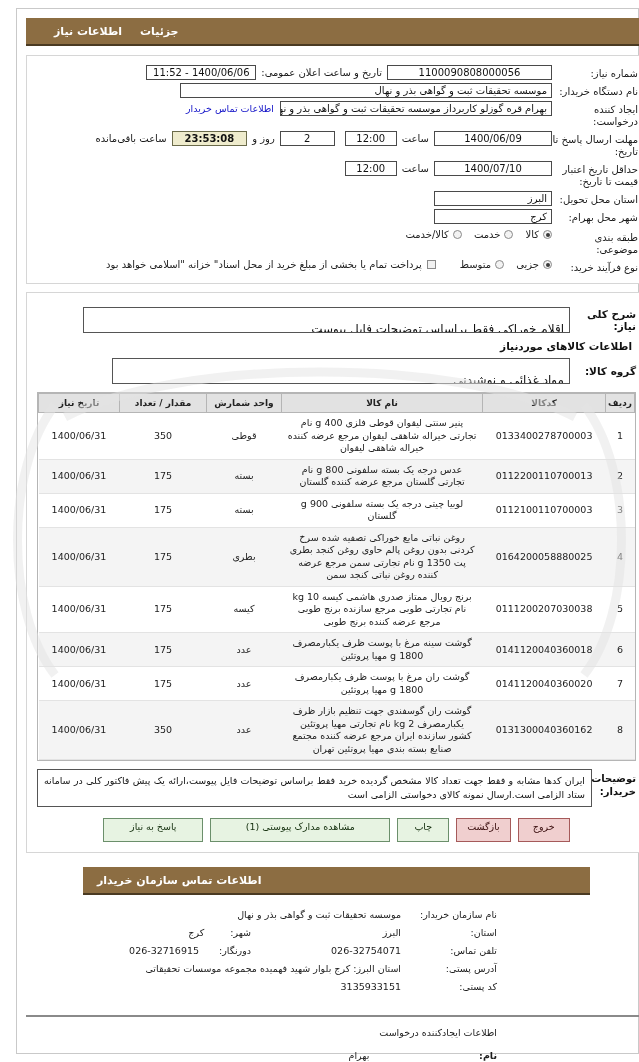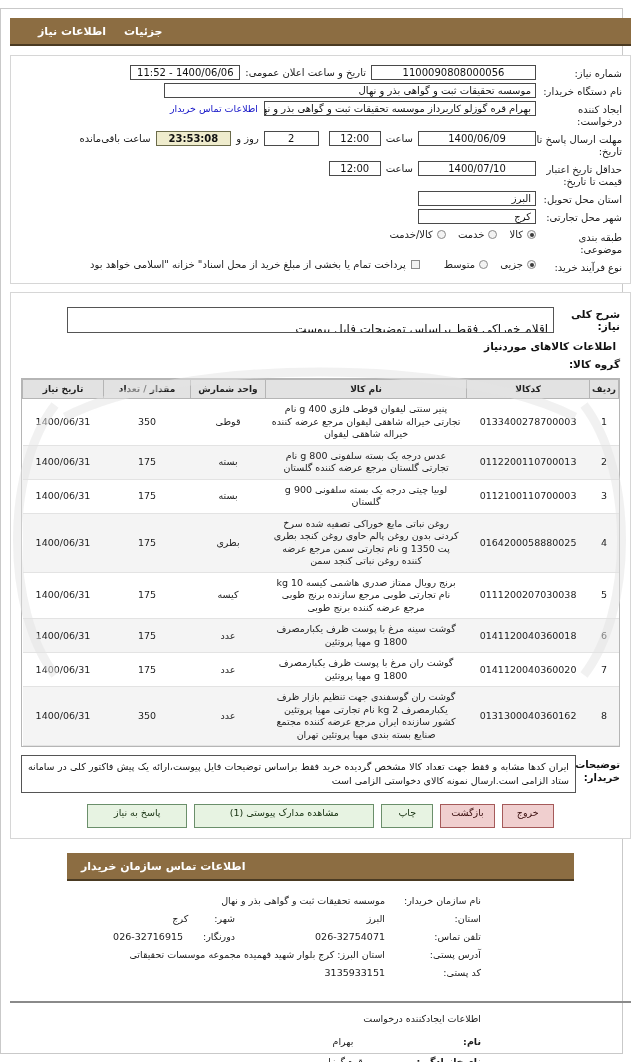--- a/index.html
+++ b/index.html
@@ -13,21 +13,21 @@
     width: 639px;
     height: 1062px;
     margin: 0 auto;
     background: #ffffff;
     overflow: hidden;
     box-sizing: border-box;
   }
   
   .page-frame {
     position: absolute;
-    left: 0;
+    left: 16px;
     top: 8px;
     width: 623px;
     height: 1046px;
     border: 1px solid #c9c9c9;
     background: #ffffff;
     box-sizing: border-box;
   }
   .inner {
     position: absolute;
     left: 9px;
@@ -265,21 +265,21 @@
         </div>
 
         <div class="frow">
           <div class="flabel">استان محل تحویل:</div>
           <div class="fvalue">
             <div class="txtbox" style="width:118px;">البرز</div>
           </div>
         </div>
 
         <div class="frow">
-          <div class="flabel">شهر محل تجارتی:</div>
+          <div class="flabel">شهر محل بهرام:</div>
           <div class="fvalue">
             <div class="txtbox" style="width:118px;">کرج</div>
           </div>
         </div>
 
         <div class="frow" style="margin-top:5px;">
           <div class="flabel">طبقه بندی موضوعی:</div>
           <div class="fvalue">
             <span class="radio-wrap">
               <span class="radio on"></span>
@@ -319,20 +319,21 @@
 
         <div class="wide-row">
           <div class="wide-label">شرح کلی نیاز:</div>
           <div class="wide-box" style="width:487px;">اقلام خوراکی فقط براساس  توضیحات فایل پیوست</div>
         </div>
 
         <div class="sec-head" style="padding-right:4px;">اطلاعات کالاهای موردنیاز</div>
 
         <div class="wide-row">
           <div class="wide-label">گروه کالا:</div>
+          <div class="wide-box" style="width:458px;">مواد غذائی و نوشیدنی</div>
         </div>
 
         <div class="table-wrap" style="margin-top:8px;">
           <table class="items">
             <thead>
               <tr>
                 <th style="width:22px;">ردیف</th>
                 <th style="width:118px;">کدکالا</th>
                 <th>نام کالا</th>
                 <th style="width:70px;">واحد شمارش</th>

